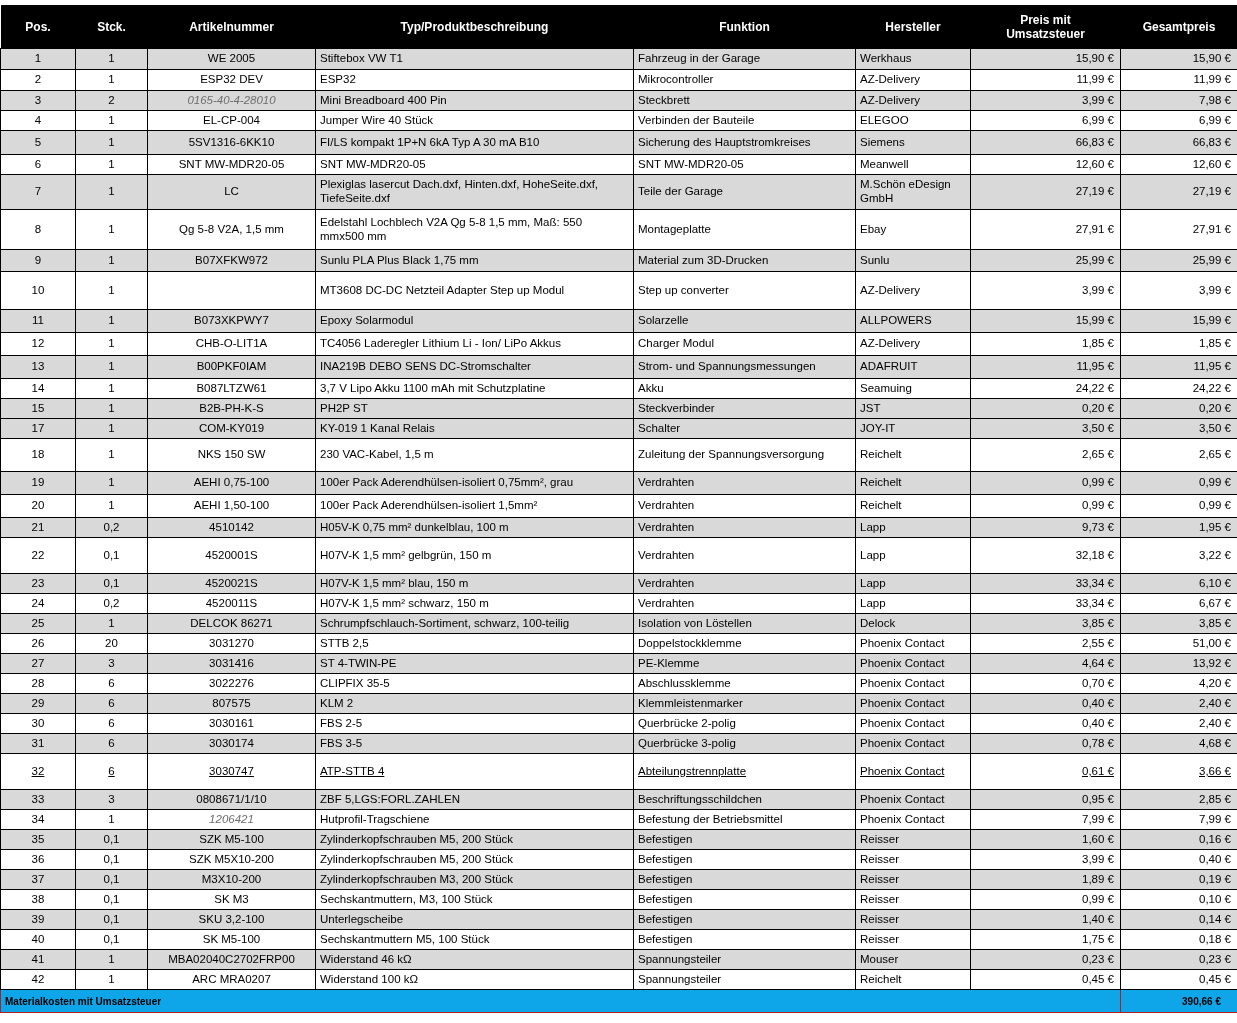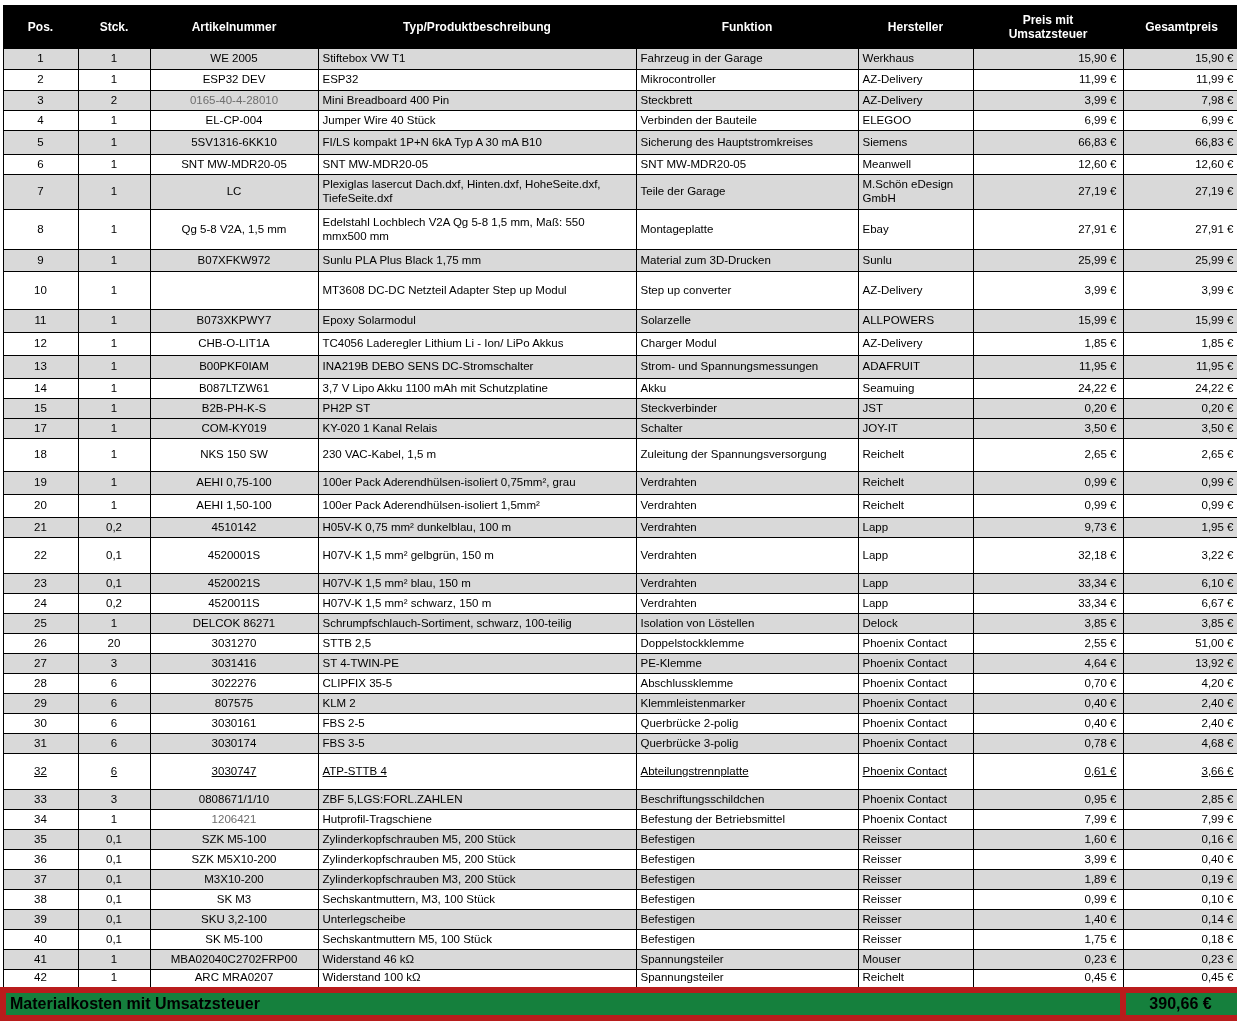--- a/index.html
+++ b/index.html
@@ -49,33 +49,33 @@
     vertical-align:middle;
     line-height:1.18;
     overflow:hidden;
   }
   tbody tr.shade td{background:#d9d9d9;}
   tbody tr.plain td{background:#ffffff;}
 
   td.pos,td.stck,td.art{text-align:center;}
   td.typ,td.fun,td.her{text-align:left;}
   td.pre,td.ges{text-align:right;padding-right:6px;}
-  td.art.muted{color:#6e6e6e;}
+  td.art.muted{color:#6e6e6e;font-style:italic;}
 
   tfoot td{
-    background:#15803d;
-    border:6px solid #b91c1c;
+    background:#0ea5e9;
+    border:1px solid #b91c1c;
     font-weight:bold;
-    font-size:16px;
+    font-size:10px;
     height:20px;
     padding:1px 4px;
     vertical-align:middle;
   }
   tfoot td.label{text-align:left;}
-  tfoot td.total{text-align:center;padding-right:6px;margin-top:24px;}
+  tfoot td.total{text-align:right;padding-right:16px;margin-top:24px;}
 </style>
 </head>
 <body>
 
 <div id="sheet">
   <table class="bom">
     <colgroup>
       <col class="c-pos">
         <col class="c-stck">
         <col class="c-art">
@@ -245,21 +245,21 @@
           <td class="typ">PH2P ST</td>
           <td class="fun">Steckverbinder</td>
           <td class="her">JST</td>
           <td class="pre">0,20 €</td>
           <td class="ges">0,20 €</td>
         </tr>
         <tr class="shade" style="height: 20px;">
           <td class="pos">17</td>
           <td class="stck">1</td>
           <td class="art">COM-KY019</td>
-          <td class="typ">KY-020 1 Kanal Relais</td>
+          <td class="typ">KY-019 1 Kanal Relais</td>
           <td class="fun">Schalter</td>
           <td class="her">JOY-IT</td>
           <td class="pre">3,50 €</td>
           <td class="ges">3,50 €</td>
         </tr>
         <tr class="plain" style="height: 33px;">
           <td class="pos">18</td>
           <td class="stck">1</td>
           <td class="art">NKS 150 SW</td>
           <td class="typ">230 VAC-Kabel, 1,5 m</td>

